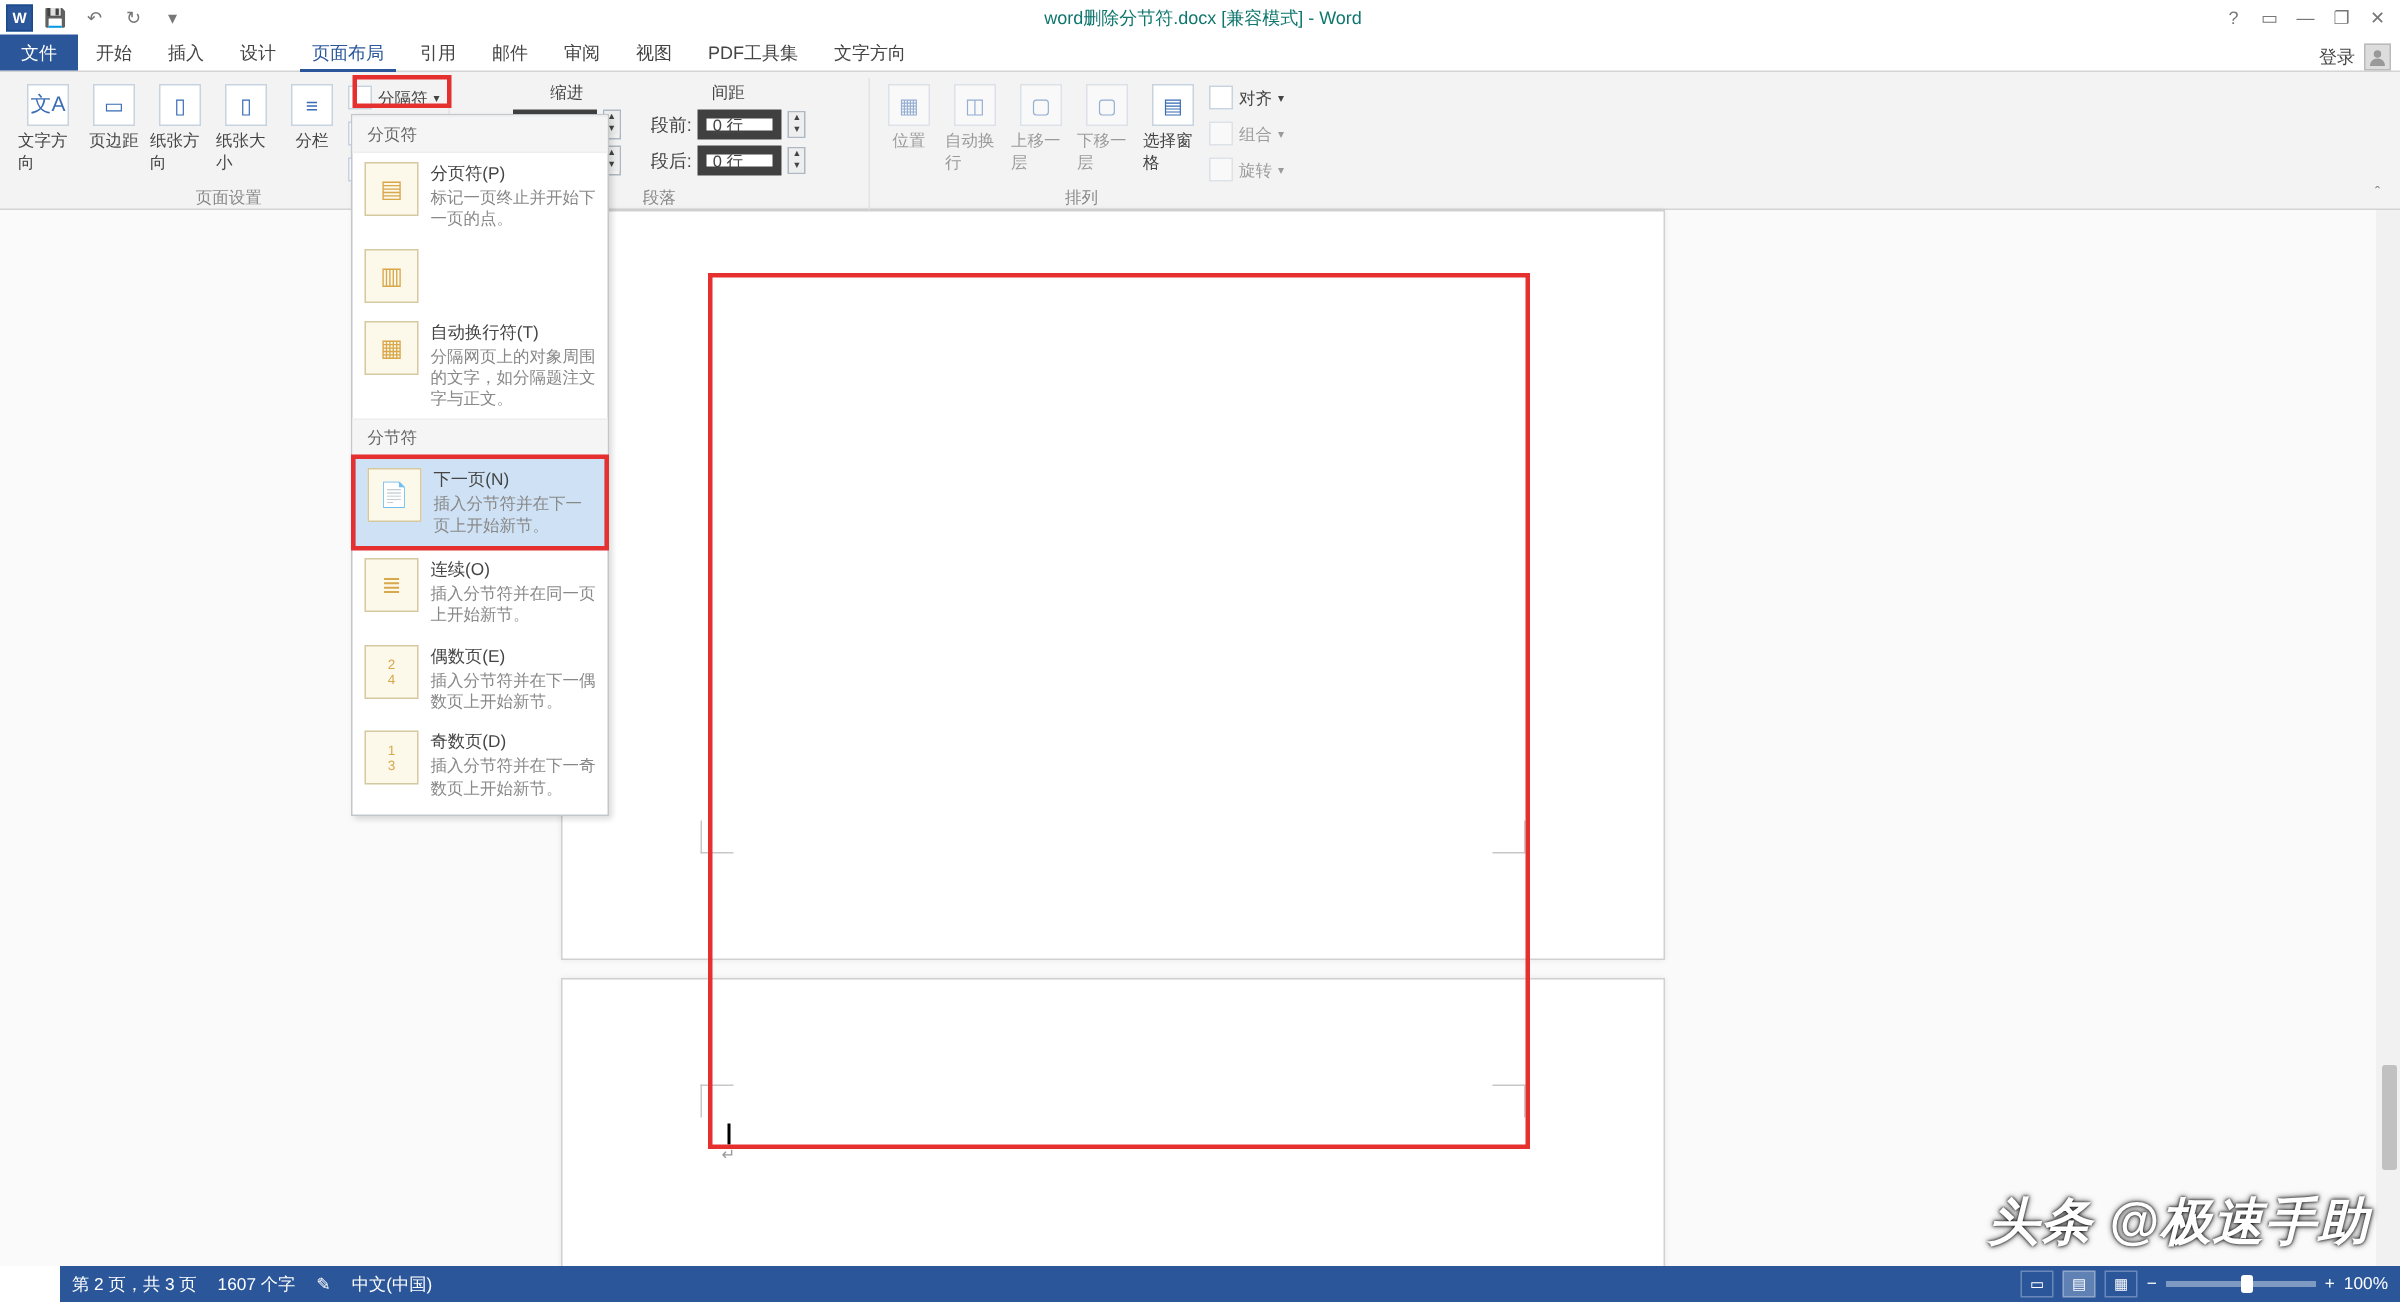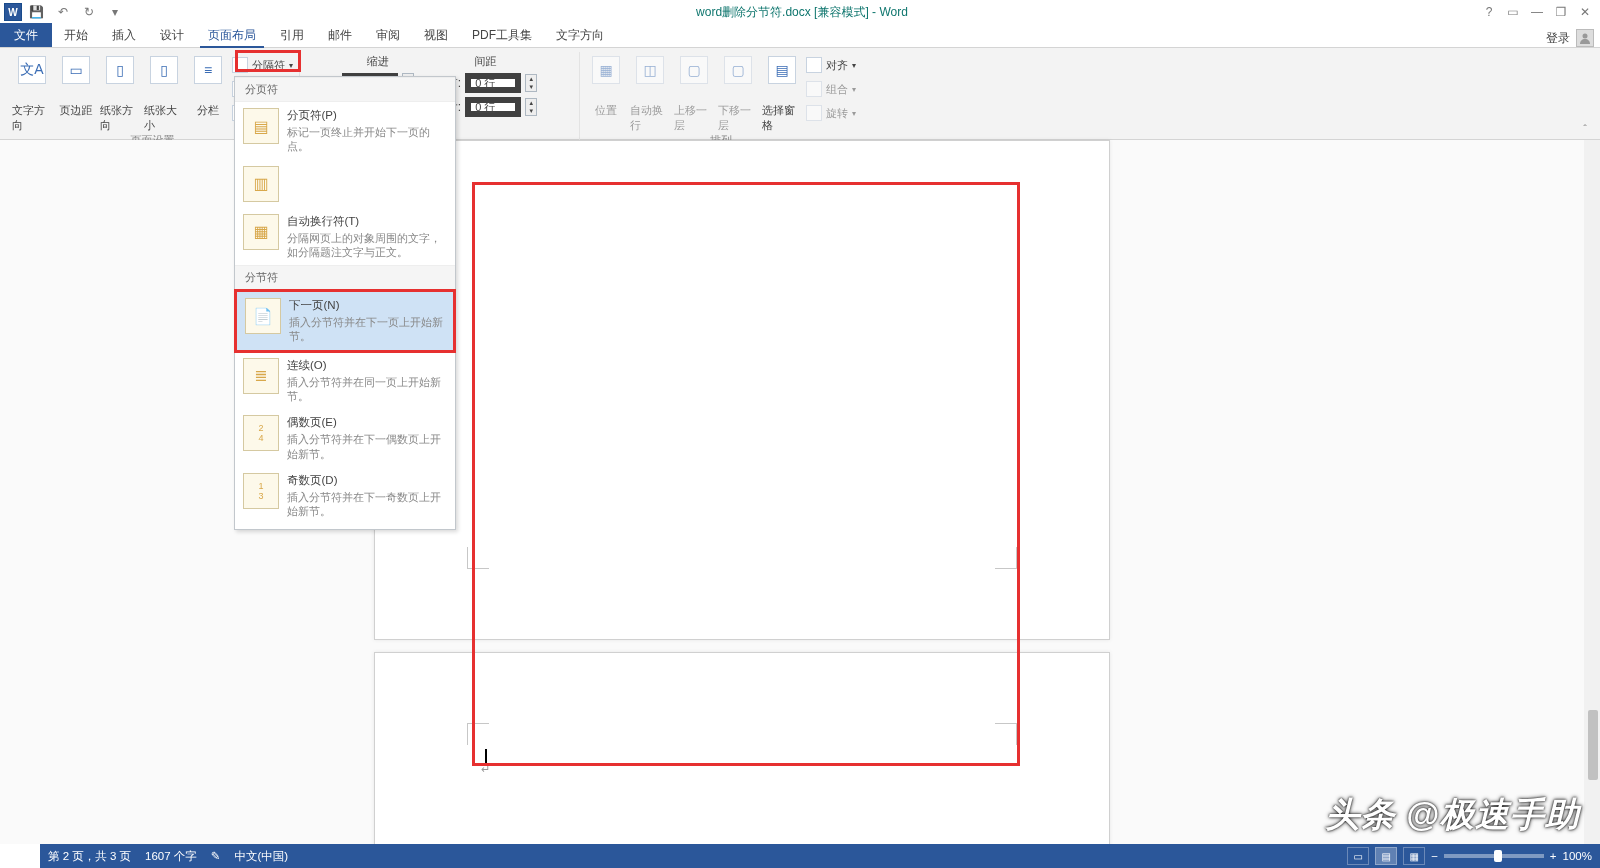--- a/index.html
+++ b/index.html
@@ -20,34 +20,34 @@
   .tab.active { color:#2b579a; }
   .tab.active::after{content:""; position:absolute; left:4px; right:4px; bottom:-1px; height:2px; background:#2b579a;}
   .tabs-right { margin-left:auto; display:flex; align-items:center; gap:6px; padding-right:6px; color:#444;}
   .avatar { width:18px; height:18px; background:#ddd; border:1px solid #bbb; display:flex; align-items:center; justify-content:center;}
 
   
   .ribbon { height:92px; background:#f3f3f3; border-bottom:1px solid #d4d4d4; display:flex; padding:4px 6px 0 6px; position:relative;}
   .group { display:flex; flex-direction:column; align-items:center; border-right:1px solid #e3e3e3; padding:0 6px; height:88px;}
   .group-body { flex:1; display:flex; align-items:flex-start; gap:4px;}
   .group-label { font-size:11px; color:#888; padding-bottom:2px; height:16px;}
-  .big-btn { width:40px; display:flex; flex-direction:column; align-items:center; gap:19px; font-size:11px; color:#444; padding-top:4px;}
+  .big-btn { width:40px; display:flex; flex-direction:column; align-items:center; gap:2px; font-size:11px; color:#444; padding-top:4px;}
   .big-btn .ico, .ico { width:28px; height:28px; border:1px solid #c8d3e0; background:#fff; display:flex; align-items:center; justify-content:center; color:#3b6db5; font-size:14px;}
   .small-stack { display:flex; flex-direction:column; gap:2px; padding-top:4px;}
   .small-row { display:flex; align-items:center; gap:4px; font-size:11px; color:#444; height:22px;}
   .small-icon { width:16px; height:16px; border:1px solid #c8d3e0; background:#fff;}
   .spin-field { display:flex; align-items:center; gap:4px; }
   .spin-input { width:56px; height:20px; border:6px solid #404040; background:#fff; display:flex; align-items:center; padding:0 4px; font-size:11px;text-decoration:underline;}
   .spin-btns { display:flex; flex-direction:column; width:12px; border:1px solid #aeb8c2;}
   .spin-btns span{height:8px; font-size:7px; line-height:8px; text-align:center; background:#eee;}
   
   .collapse-btn { position:absolute; right:6px; bottom:2px; width:18px; height:14px; color:#888; font-size:11px; text-align:center;}
 
   
-  .dropdown { position:absolute; left:234px; top:76px; width:222px; background:#fff; border:1px solid #c2c7cc; box-shadow:2px 2px 4px rgba(0,0,0,.15); z-index:50; padding-bottom:4px;}
+  .dropdown { position:absolute; left:234px; top:76px; width:172px; background:#fff; border:1px solid #c2c7cc; box-shadow:2px 2px 4px rgba(0,0,0,.15); z-index:50; padding-bottom:4px;}
   .dd-section-header { background:#f5f5f5; padding:4px 10px; font-size:11px; color:#666; border-bottom:1px solid #eee; border-top:1px solid #eee;}
   .dd-item { display:flex; padding:6px 8px; gap:8px;}
   .dd-item.highlight { background:#cfe2f5; border:1px solid #8bb2dd; margin:1px;}
   .dd-item.boxed { outline:3px solid #e63030; outline-offset:-1px;}
   .dd-icon { width:36px; height:36px; border:1px solid #d5c9a1; background:#fdf9ea; flex-shrink:0; display:flex; align-items:center; justify-content:center; color:#d8a84b; font-size:16px;}
   .dd-text { flex:1; }
   .dd-title { font-size:11.5px; color:#444; }
   .dd-desc { font-size:11px; color:#888; line-height:1.3; margin-top:2px;}
 
   .breaks-btn-box { position:absolute; left:235px; top:50px; width:66px; height:22px; border:3px solid #e63030; z-index:60; pointer-events:none;}

